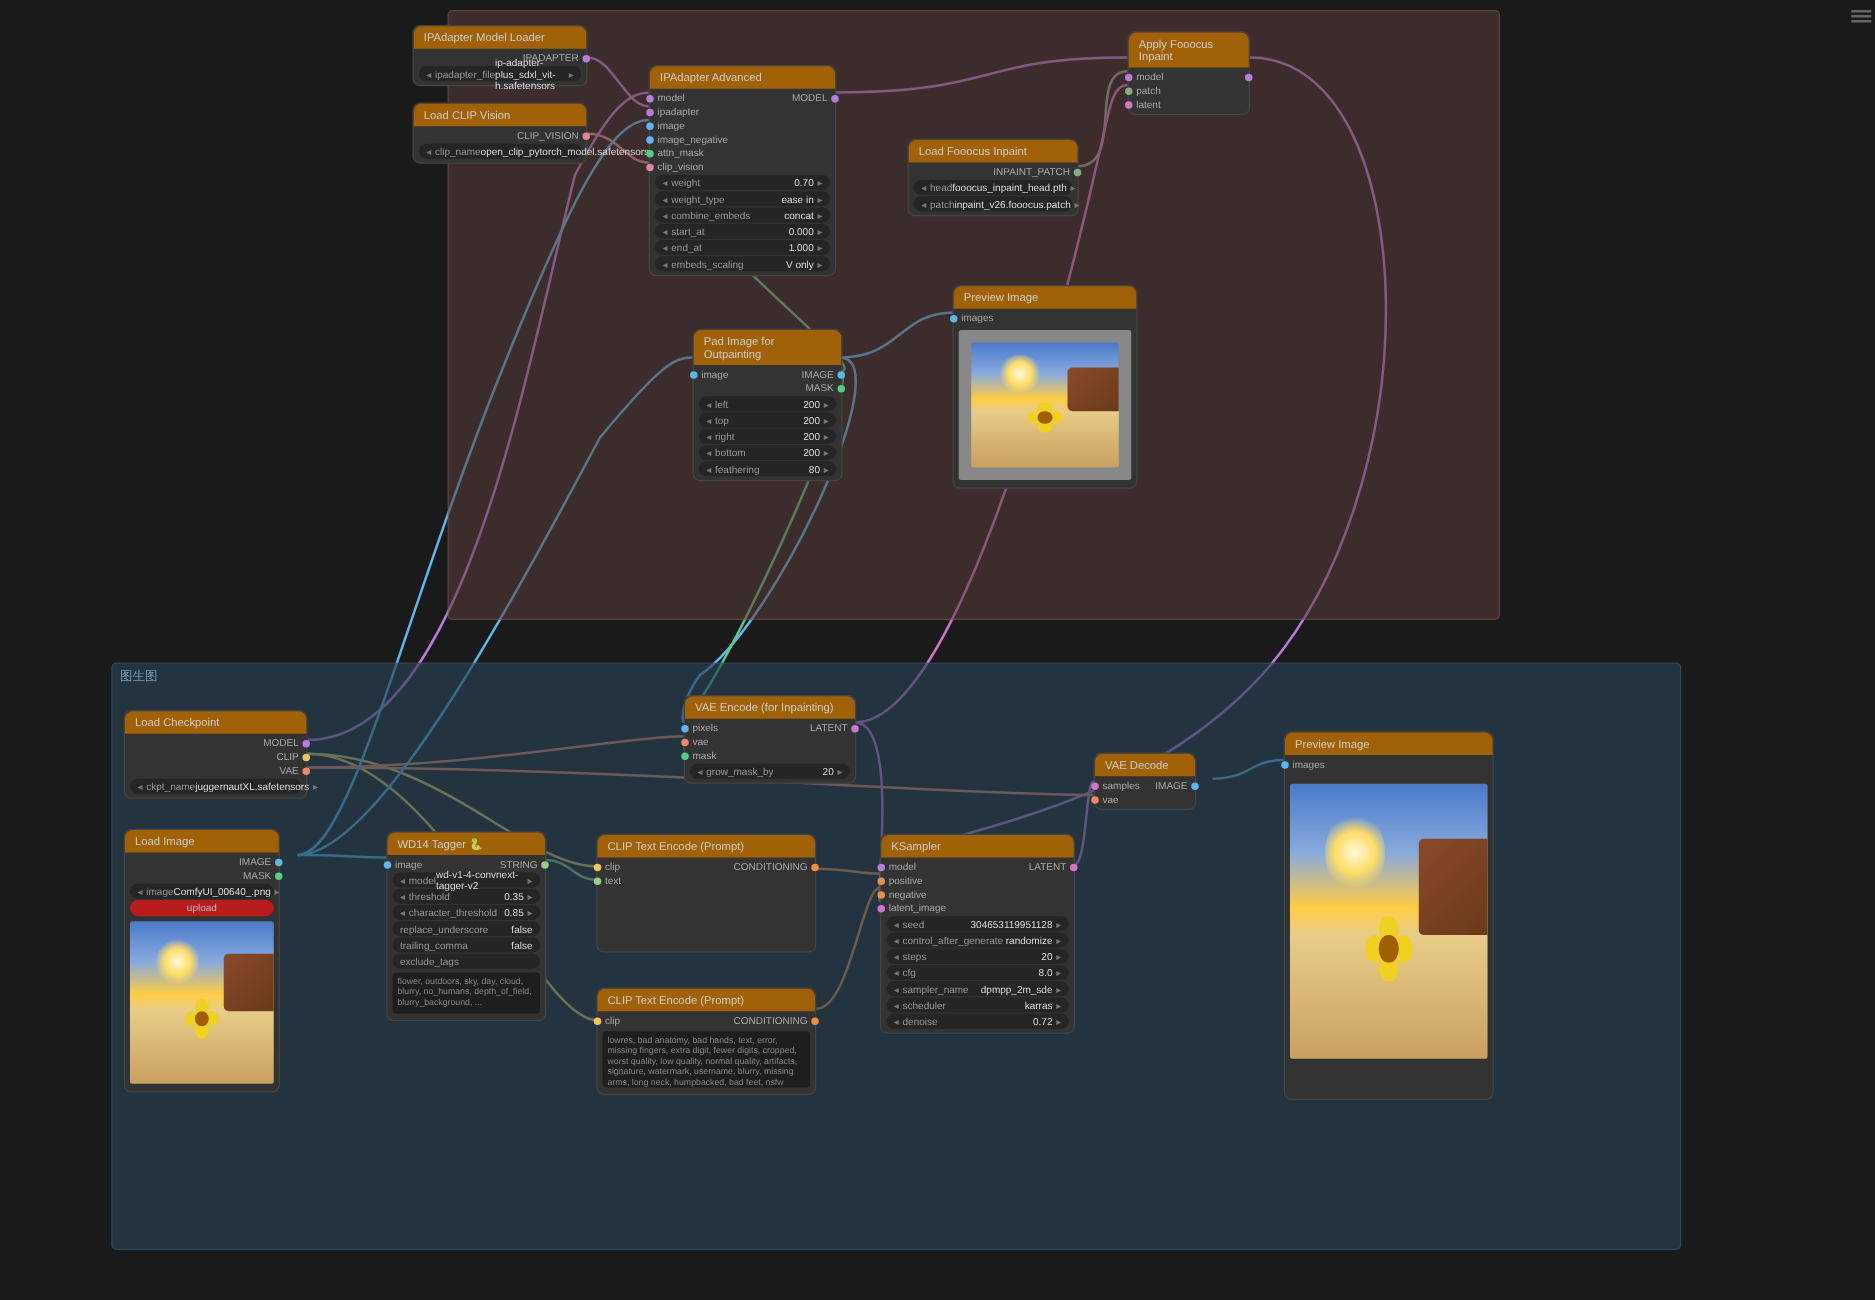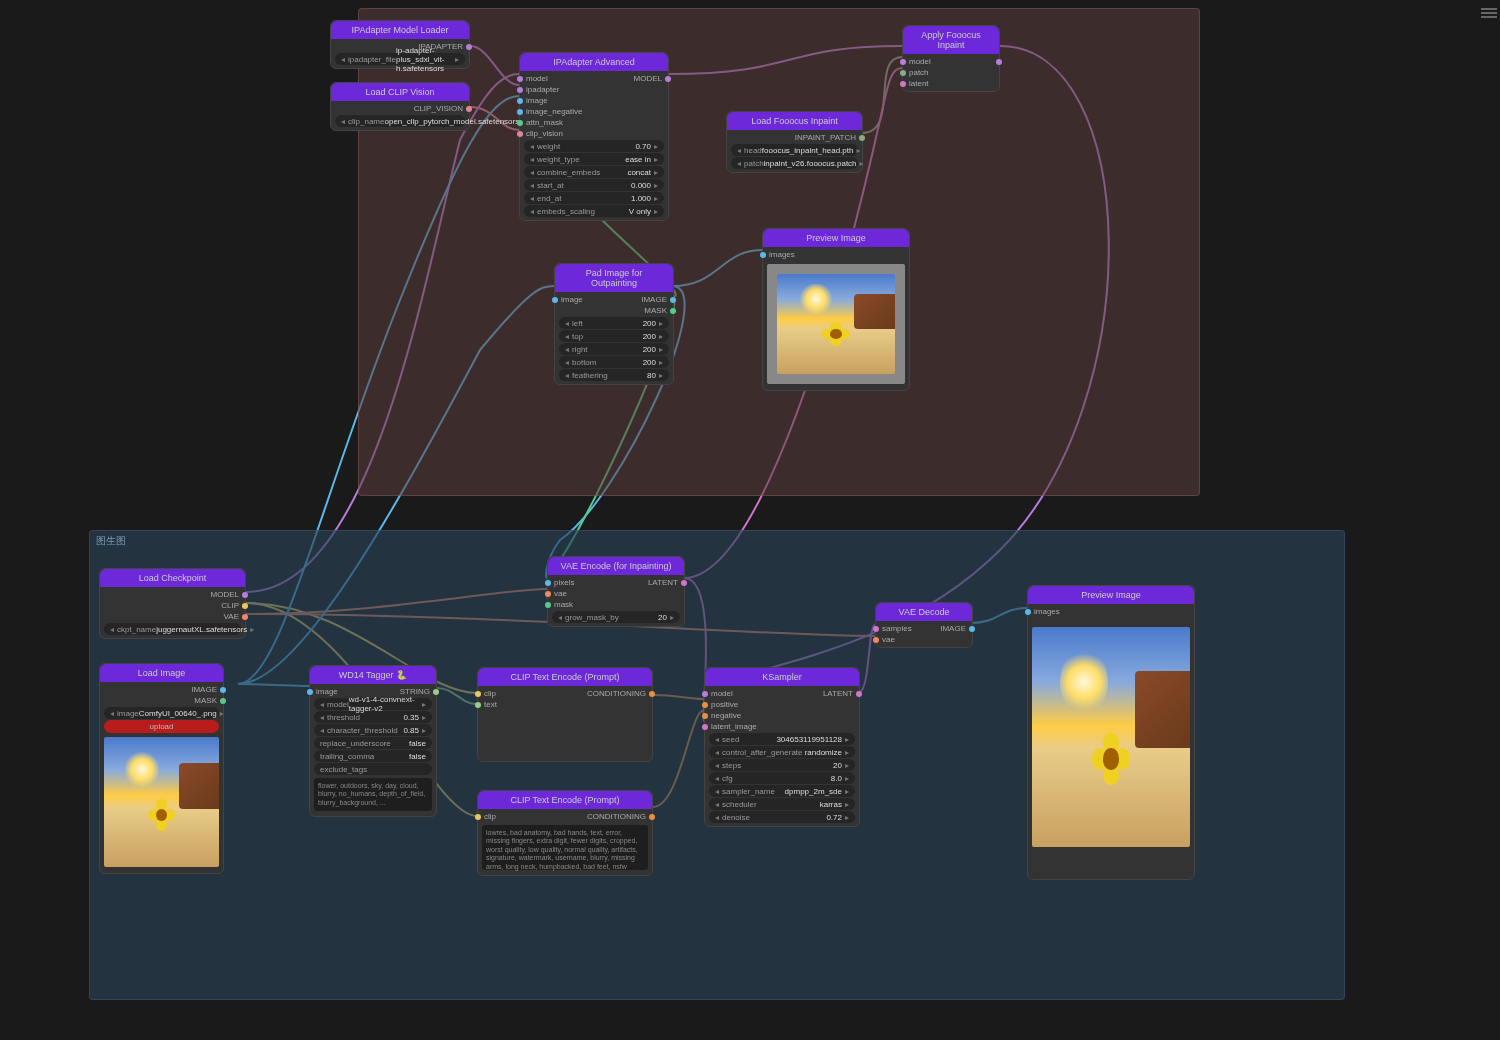--- a/index.html
+++ b/index.html
@@ -3,21 +3,21 @@
 <meta charset="utf-8">
 <style>
 * { margin:0; padding:0; box-sizing:border-box; font-family:Arial,sans-serif; }
 body { background:#1a1a1a; width:1500px; height:1040px; position:relative; overflow:hidden; color:#aaa; font-size:9px; }
 .canvas { position:absolute; inset:0; }
 .group { position:absolute; border-radius:4px;margin-left:48px; }
 .group-top { left:310px; top:8px; width:842px; height:488px; background:rgba(90,60,60,0.55); border:1px solid rgba(150,100,100,0.4); }
 .group-bottom { left:41px; top:530px; width:1256px; height:470px; background:rgba(40,65,85,0.65); border:1px solid rgba(70,100,130,0.4); }
 .group-label { position:absolute; left:6px; top:3px; font-size:10px; color:#7a9ab5; }
 .node { position:absolute; background:#333; border:1px solid #444; border-radius:6px; font-size:9px; color:#bbb; }
-.node-title { background:#6d28d9; padding:4px 8px; border-radius:6px 6px 0 0; font-size:9px; color:#ccc;text-align:center; }
+.node-title { background:#a16207; padding:4px 8px; border-radius:6px 6px 0 0; font-size:9px; color:#ccc; }
 .node-body { padding:2px 0; }
 .slot { display:flex; align-items:center; height:11px; padding:0 6px; position:relative; }
 .slot-out { justify-content:flex-end; }
 .port { width:6px; height:6px; border-radius:50%; position:absolute; top:50%; transform:translateY(-50%); }
 .slot-in .port { left:-3px; }
 .slot-out .port { right:-3px; }
 .slot-label { font-size:8px; color:#aaa; white-space:nowrap;text-align:right; }
 .widget { display:flex; align-items:center; height:12px; margin:1px 4px; background:#252525; border-radius:8px; padding:0 6px; font-size:8px; }
 .widget .wlabel { color:#999; }
 .widget .wval { margin-left:auto; color:#ddd; }
@@ -528,21 +528,21 @@
         </div>
     <div class="widget">
           <span class="arrow l">◂</span>
           <span class="wlabel">denoise</span>
           <span class="wval">0.72</span>
           <span class="arrow r">▸</span>
         </div>
   </div>
 </div>
 
-<div class="node" style="left:875px;top:602px;width:98px">
+<div class="node" style="left:875px;top:602px;width:82px">
   <div class="node-title">VAE Decode</div>
   <div class="node-body">
     <div class="slot slot-in">
           <span class="port" style="background:#d076c8"></span>
           <span class="slot-label">samples</span>
           <span class="slot-label" style="margin-left:auto">IMAGE</span>
           <span class="port" style="background:#5bb8e8;right:-3px;left:auto"></span>
         </div>
     <div class="slot slot-in">
           <span class="port" style="background:#e86"></span>

